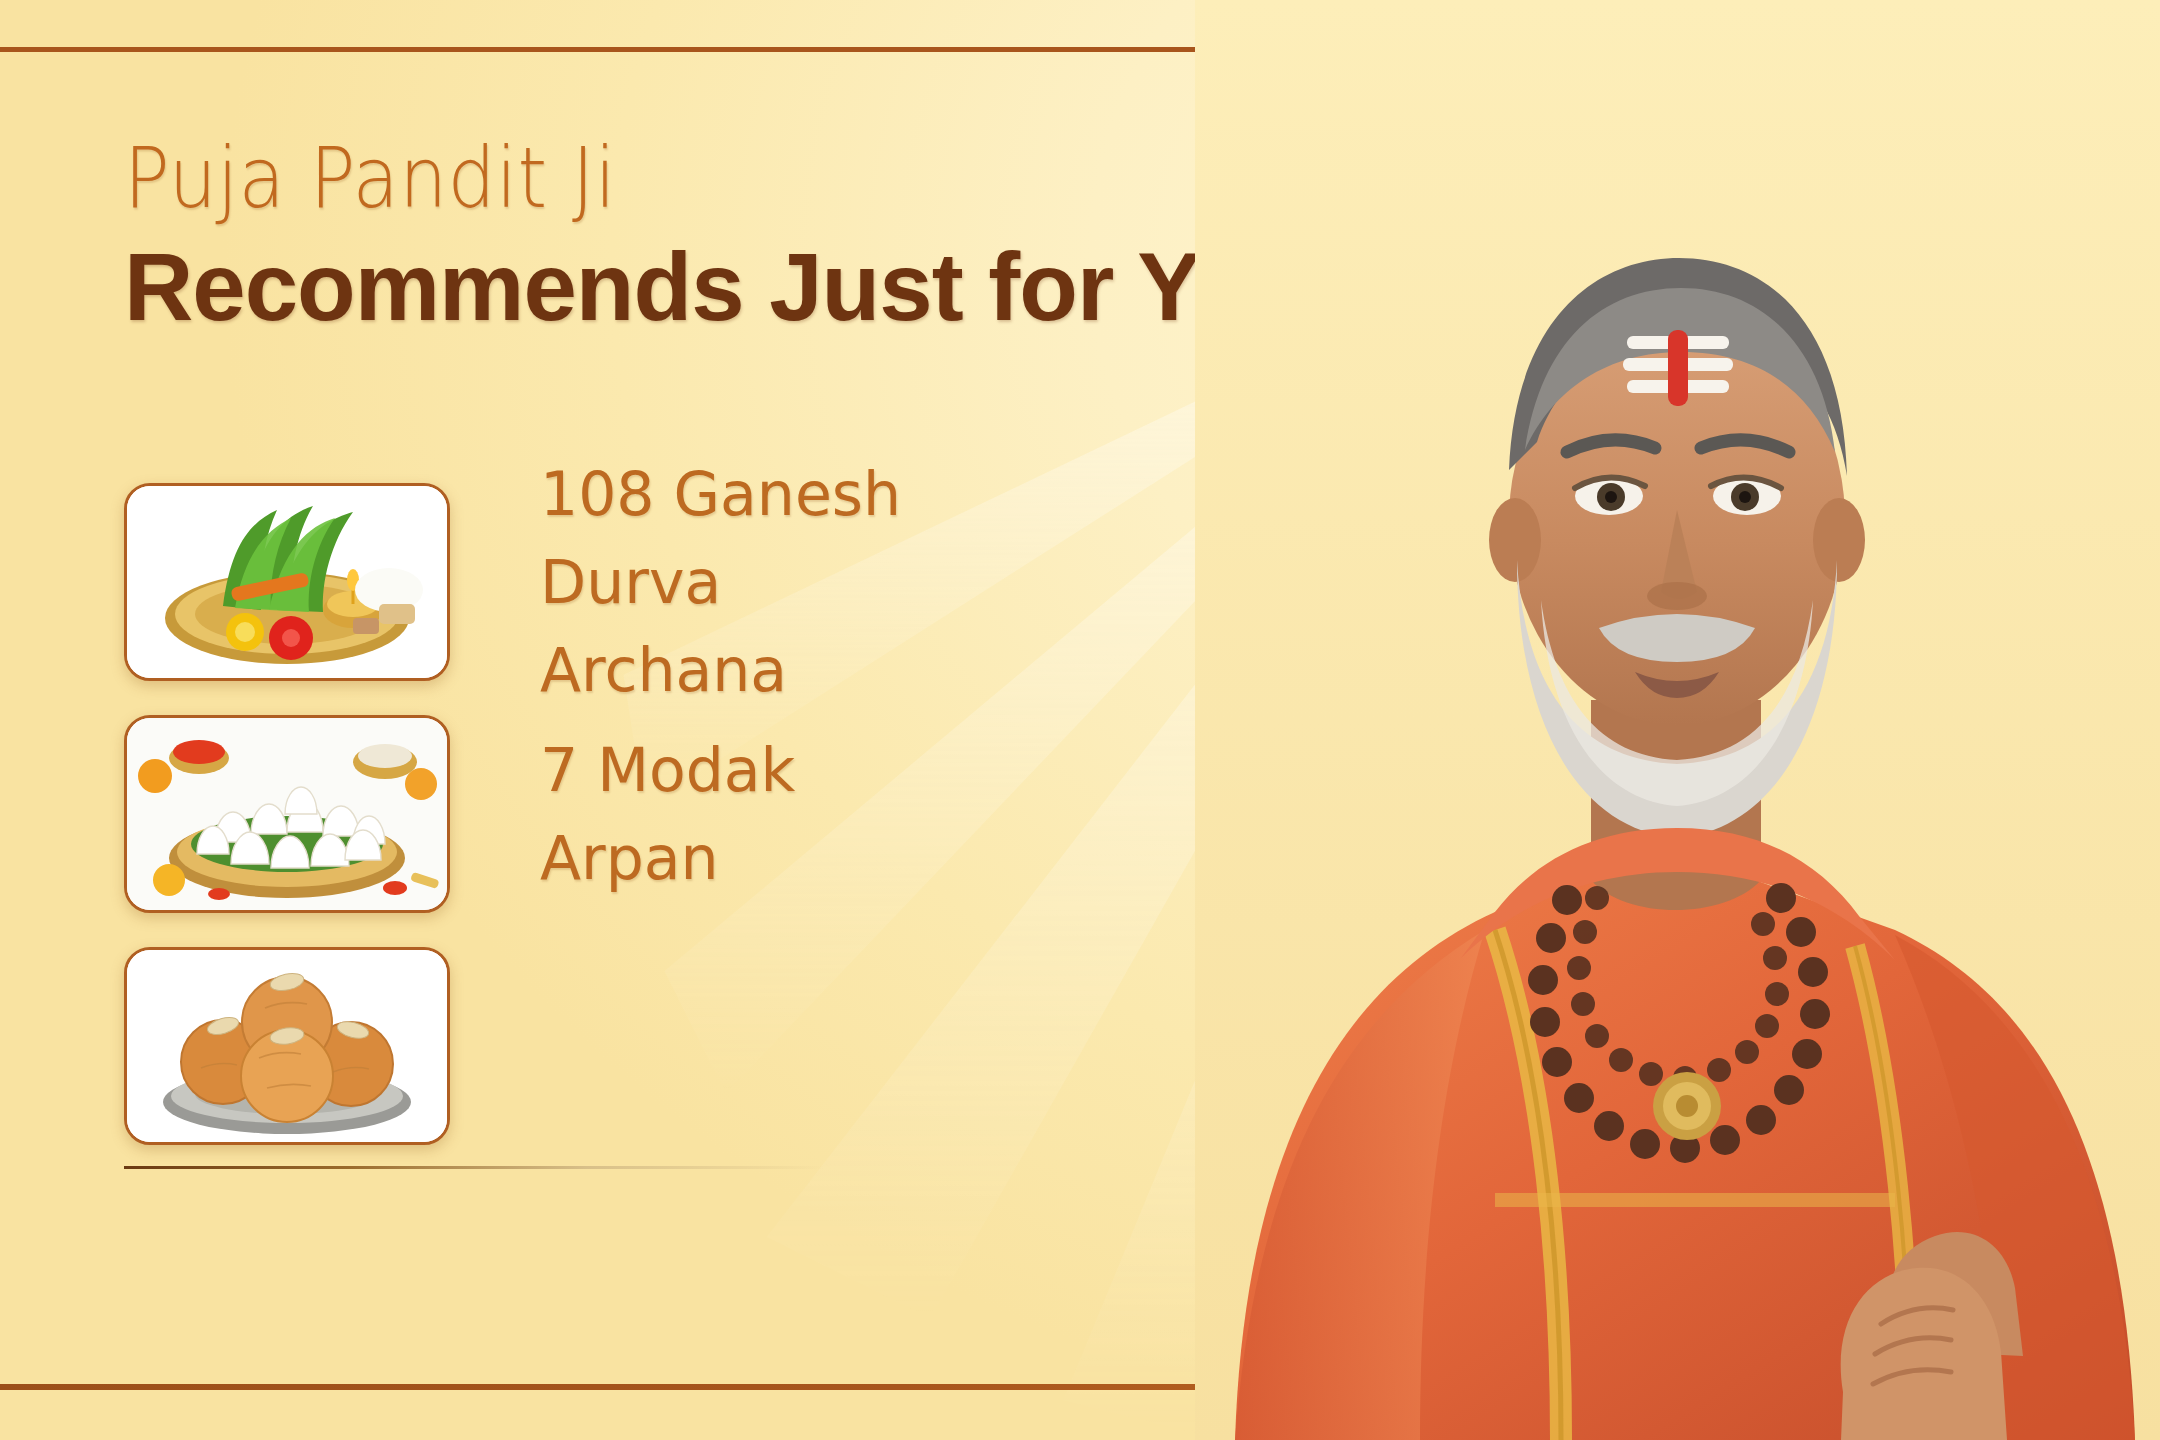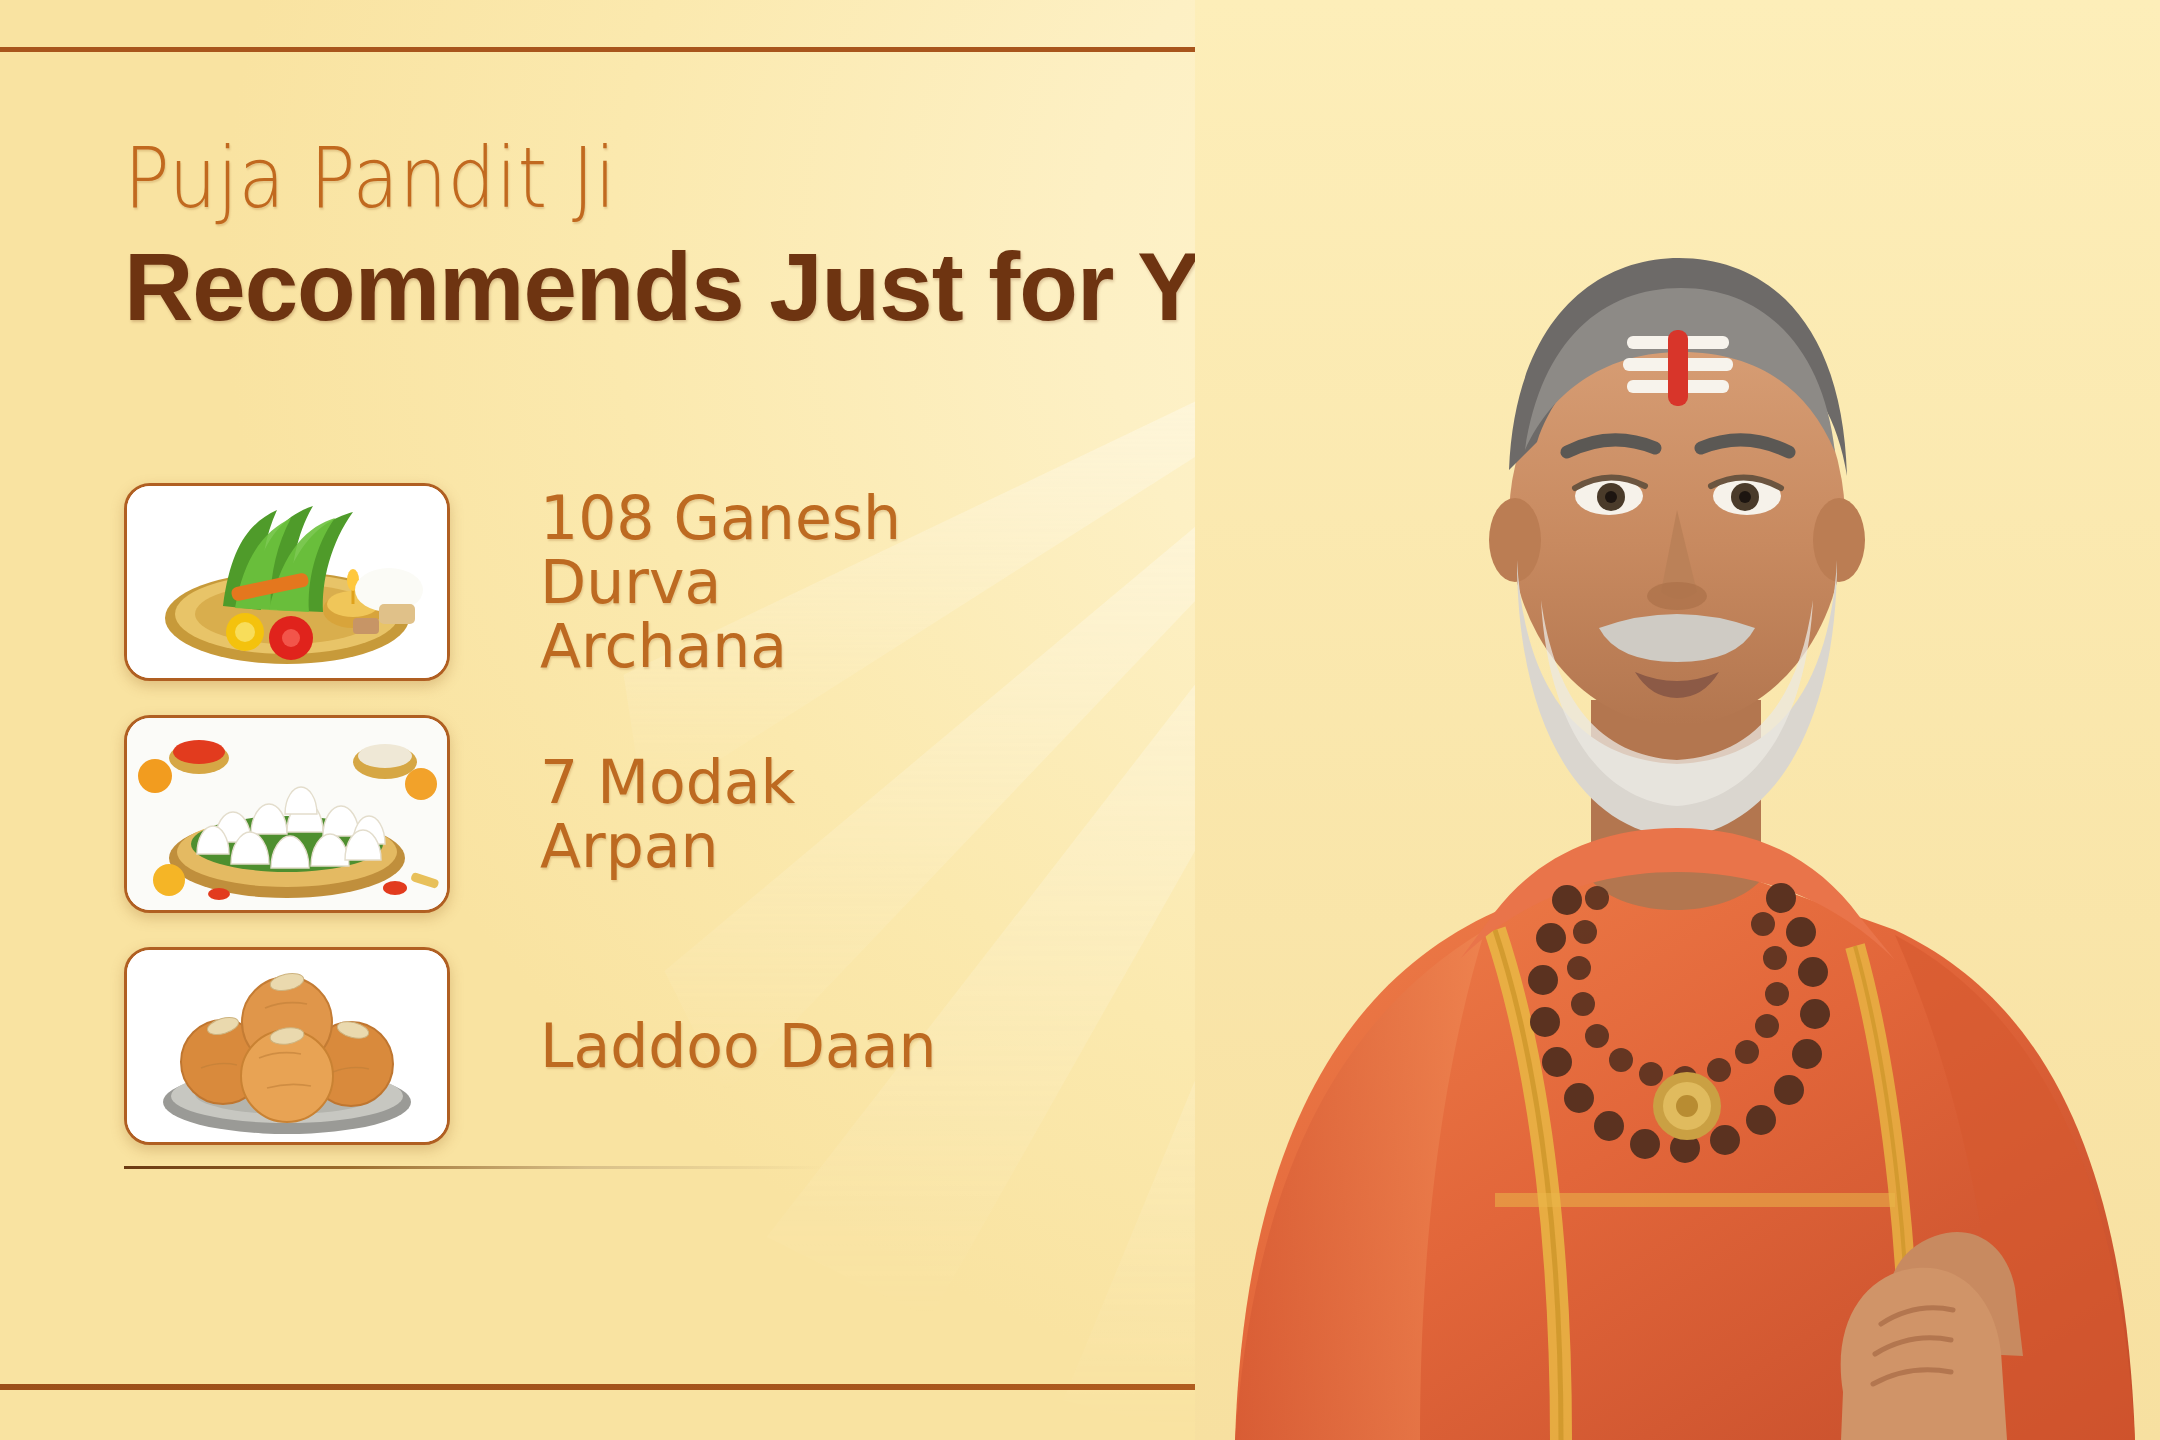--- a/index.html
+++ b/index.html
@@ -51,21 +51,21 @@
     background:#fff;
     border:3px solid #b05f22;
     box-shadow:0 5px 14px rgba(150,95,30,.28);
     overflow:hidden;flex:0 0 auto;position:relative;
   }
   .thumb svg{display:block;width:100%;height:100%;}
   .row-label{
     margin-left:90px;
     font-family:"DejaVu Sans",sans-serif;
     font-weight:400;
-    font-size:60px;line-height:64px;
+    font-size:60px;line-height:88px;
     color:#bd6a21;
     text-shadow:1px 2px 2px rgba(150,90,30,.22);
     white-space:pre-line;
   }
   .divider{
     position:absolute;left:0;width:700px;height:3px;
     background:linear-gradient(90deg,#6b3a12 0%,#9a6b2c 32%,#d8c089 66%,rgba(216,192,137,0) 100%);
   }
   .div1{top:700px;}
 
@@ -205,21 +205,20 @@
           </g>
           <g stroke="#c07f38" stroke-width="1.6" opacity=".6" fill="none">
             <path d="M132 108 q20 -8 42 -4"></path>
             <path d="M140 138 q22 -6 44 -2"></path>
             <path d="M74 118 q18 -7 36 -3"></path>
             <path d="M206 122 q18 -7 36 -3"></path>
             <path d="M138 58 q20 -8 42 -4"></path>
           </g>
         </svg>
       </div>
-      <div class="row-label">Laddoo Daan</div>
     </div>
 
   </div>
 
   <div class="portrait">
     <svg viewBox="0 0 965 1440" preserveAspectRatio="xMidYMax meet">
       <defs>
         <linearGradient id="robe" x1="0" y1="0" x2="1" y2="1">
           <stop offset="0%" stop-color="#ef7f4a"></stop>
           <stop offset="45%" stop-color="#e2663a"></stop>

